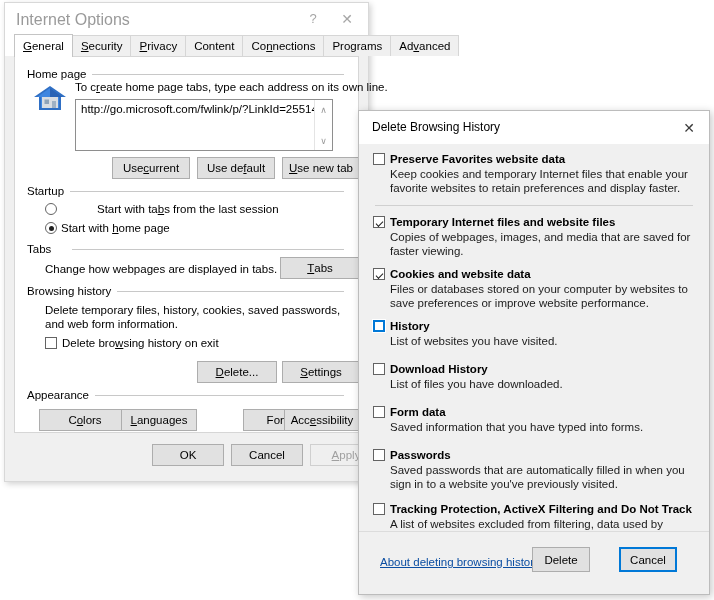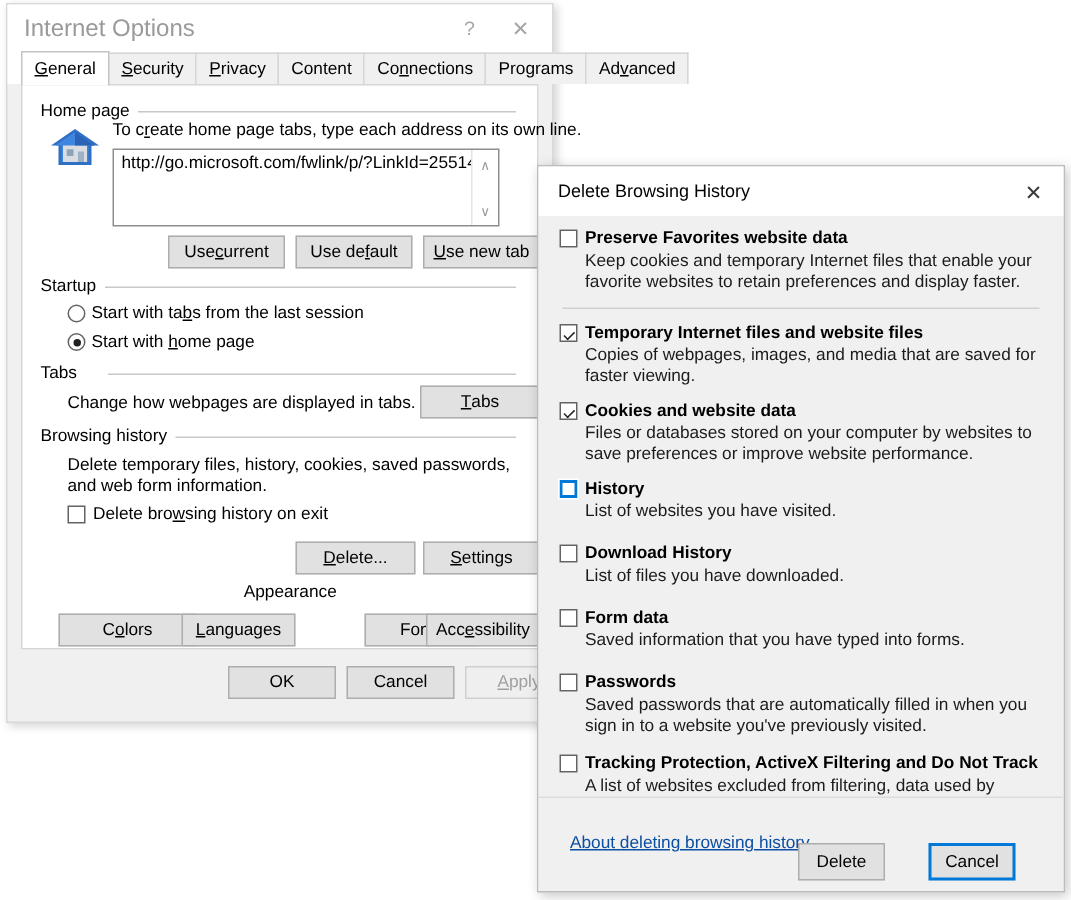--- a/index.html
+++ b/index.html
@@ -310,21 +310,21 @@
     left: 21px;
     top: 24px;
     font-size: 11.5px;
     color: #0b4ea2;
     text-decoration: underline;
     cursor: default;
     white-space: nowrap;
   }
   .dbh-btn {
     position: absolute;
-    top: 30px;
+    top: 15px;
     width: 58px;
     height: 25px;
     text-align: right;
   }
   .dbh-btn.default {
     border: 2px solid #0078d7;
     background: #e1e1e1;
   }
 </style>
 </head>
@@ -375,21 +375,21 @@
     </div>
 
     <div class="btn" style="position:absolute;left:97px;top:100px;width:78px;">Use <u>c</u>urrent</div>
     <div class="btn" style="position:absolute;left:182px;top:100px;width:78px;">Use de<u>f</u>ault</div>
     <div class="btn" style="position:absolute;left:267px;top:100px;width:78px;"><u>U</u>se new tab</div>
 
     <div class="group-head" style="position:absolute;left:12px;top:128px;right:14px;">
       <span>Startup</span>
       <span class="line"></span>
     </div>
-    <div class="radio-row" style="position:absolute;left:30px;top:146px;">
+    <div class="radio-row" style="position:absolute;left:30px;top:146px;gap:36px;">
       <span class="radio"></span>
       <span>Start with ta<u>b</u>s from the last session</span>
     </div>
     <div class="radio-row" style="position:absolute;left:30px;top:165px;">
       <span class="radio on"></span>
       <span>Start with <u>h</u>ome page</span>
     </div>
 
     <div class="group-head" style="position:absolute;left:12px;top:186px;right:14px;gap:15px;">
       <span>Tabs</span>
@@ -403,21 +403,21 @@
       <span class="line"></span>
     </div>
     <div class="desc-text" style="position:absolute;left:30px;top:246px;width:305px;">Delete temporary files, history, cookies, saved passwords, and web form information.</div>
     <div class="check-row" style="position:absolute;left:30px;top:280px;">
       <span class="cbox"></span>
       <span>Delete bro<u>w</u>sing history on exit</span>
     </div>
     <div class="btn" style="position:absolute;left:182px;top:304px;width:80px;"><u>D</u>elete...</div>
     <div class="btn" style="position:absolute;left:267px;top:304px;width:78px;"><u>S</u>ettings</div>
 
-    <div class="group-head" style="position:absolute;left:28px;top:332px;right:14px;flex-direction:column;">
+    <div class="group-head" style="position:absolute;left:12px;top:332px;right:14px;">
       <span>Appearance</span>
       <span class="line"></span>
     </div>
     <div class="btn" style="position:absolute;left:24px;top:352px;width:92px;">C<u>o</u>lors</div>
     <div class="btn" style="position:absolute;left:106px;top:352px;width:76px;"><u>L</u>anguages</div>
     <div class="btn" style="position:absolute;left:188px;top:352px;width:76px;margin-left:40px;">Fon<u>t</u>s</div>
     <div class="btn" style="position:absolute;left:269px;top:352px;width:76px;">Acc<u>e</u>ssibility</div>
   </div>
 
   <div id="io-buttonbar">

